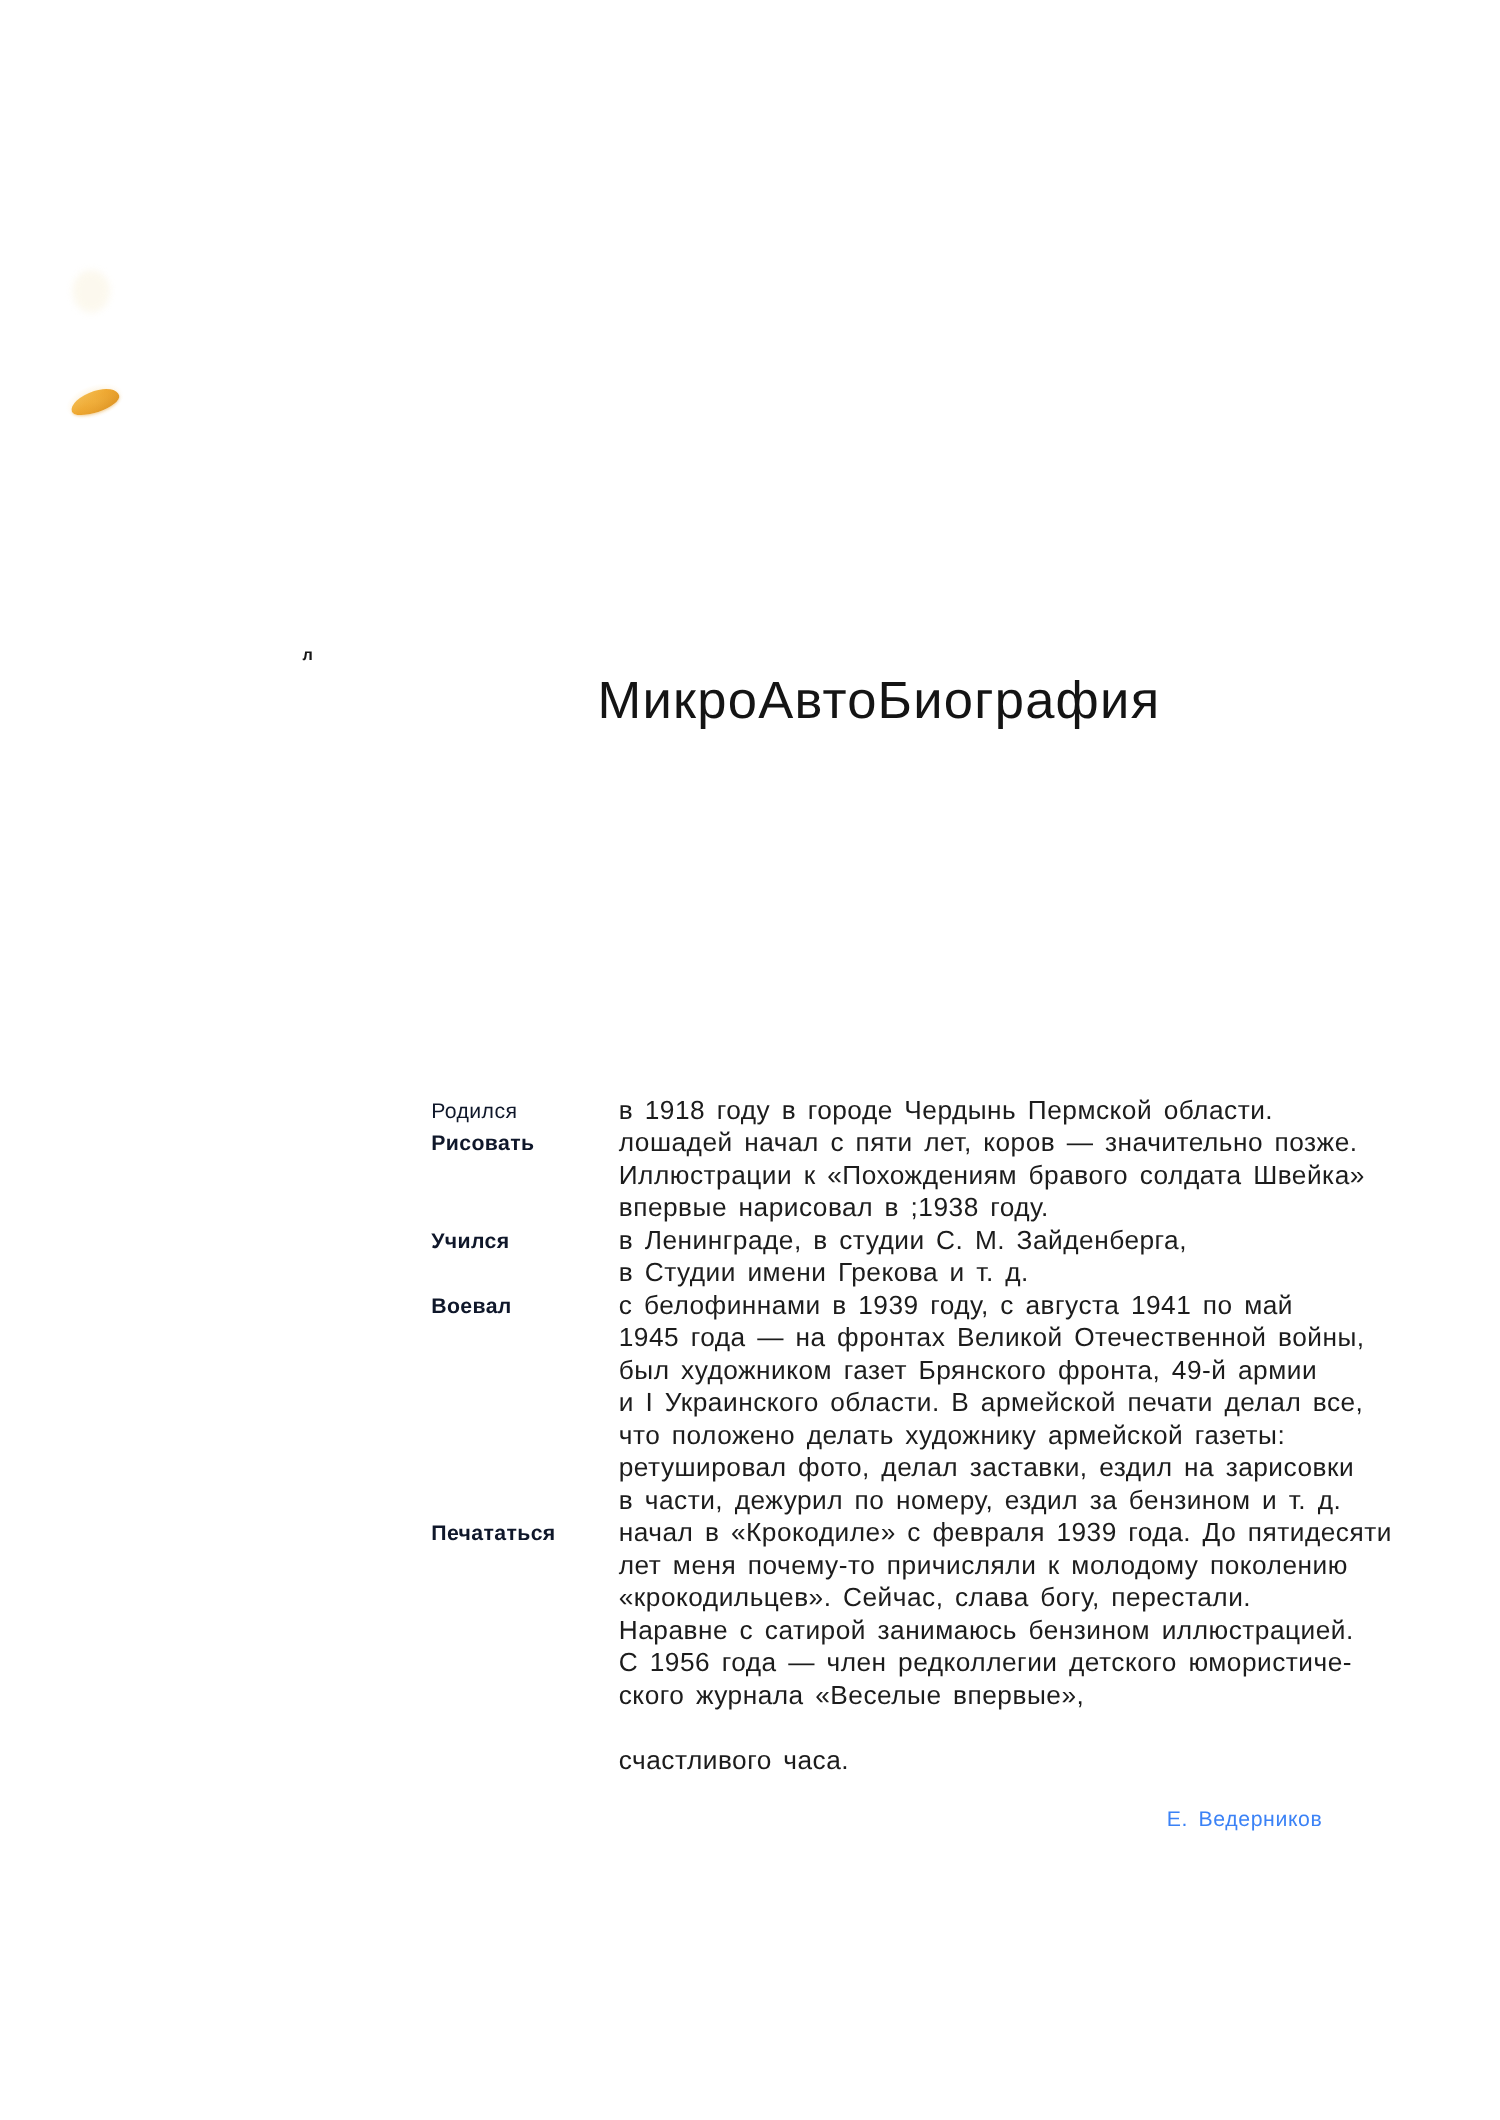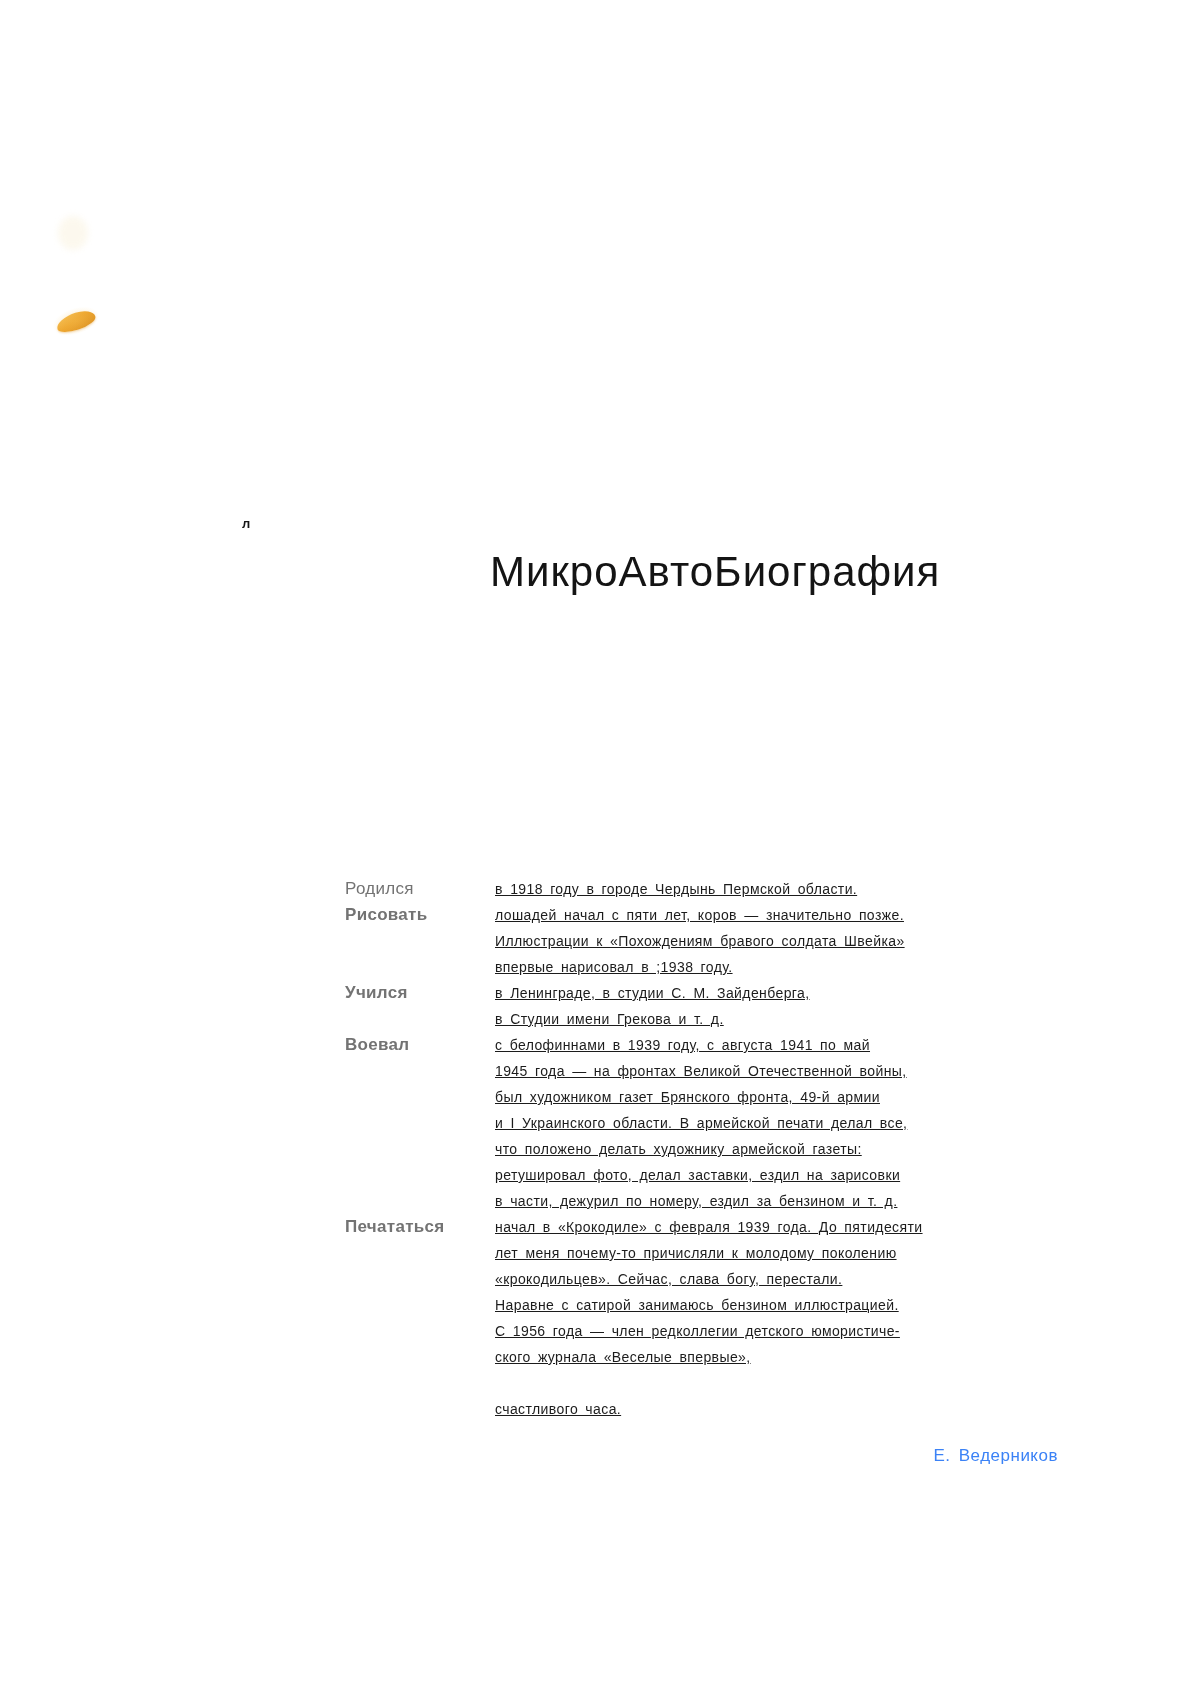--- a/index.html
+++ b/index.html
@@ -48,21 +48,21 @@
     left: 242px; top: 516px;
     font-size: 13px;
     font-weight: 700;
     color: #161616;
     letter-spacing: 0;
   }
 
   .title {
     position: absolute;
     left: 478px; top: 536px;
-    margin: 12px;
+    margin: 0;
     font-size: 42px;
     font-weight: 400;
     letter-spacing: 1px;
     color: #141414;
     white-space: nowrap;
   }
 
   .bio {
     position: absolute;
     left: 345px; top: 876px;
@@ -73,29 +73,28 @@
     height: 26px;
     line-height: 26px;
     white-space: nowrap;
   }
   .bio-label {
     width: 150px;
     flex: 0 0 150px;
     font-size: 17px;
     font-weight: 400;
     letter-spacing: 0.3px;
-    color: #737373;
+    color: #0f172a;
   }
   .bio-label.bold { font-weight: 700; }
   .bio-text {
-    font-size: 14px;
+    font-size: 21px;
     letter-spacing: 0.4px;
     word-spacing: 3px;
     color: #1c1c1c;
-    text-decoration: underline;
   }
 
   .signature {
     position: absolute;
     top: 1446px;
     right: 142px;
     font-size: 17px;
     letter-spacing: 0.5px;
     word-spacing: 3px;
     color: #3b82f6;

